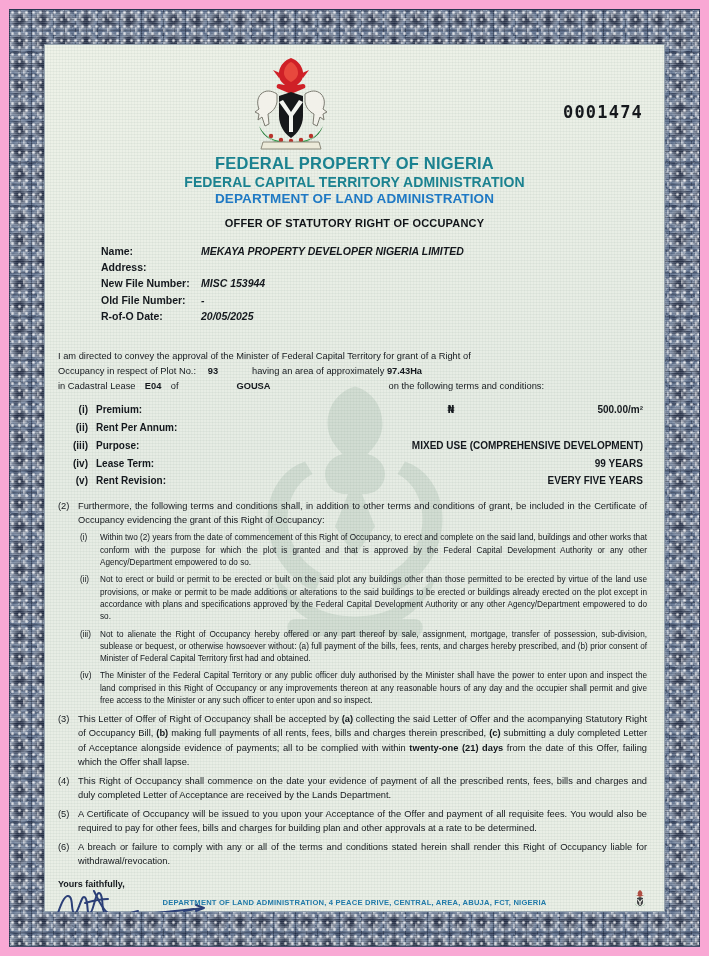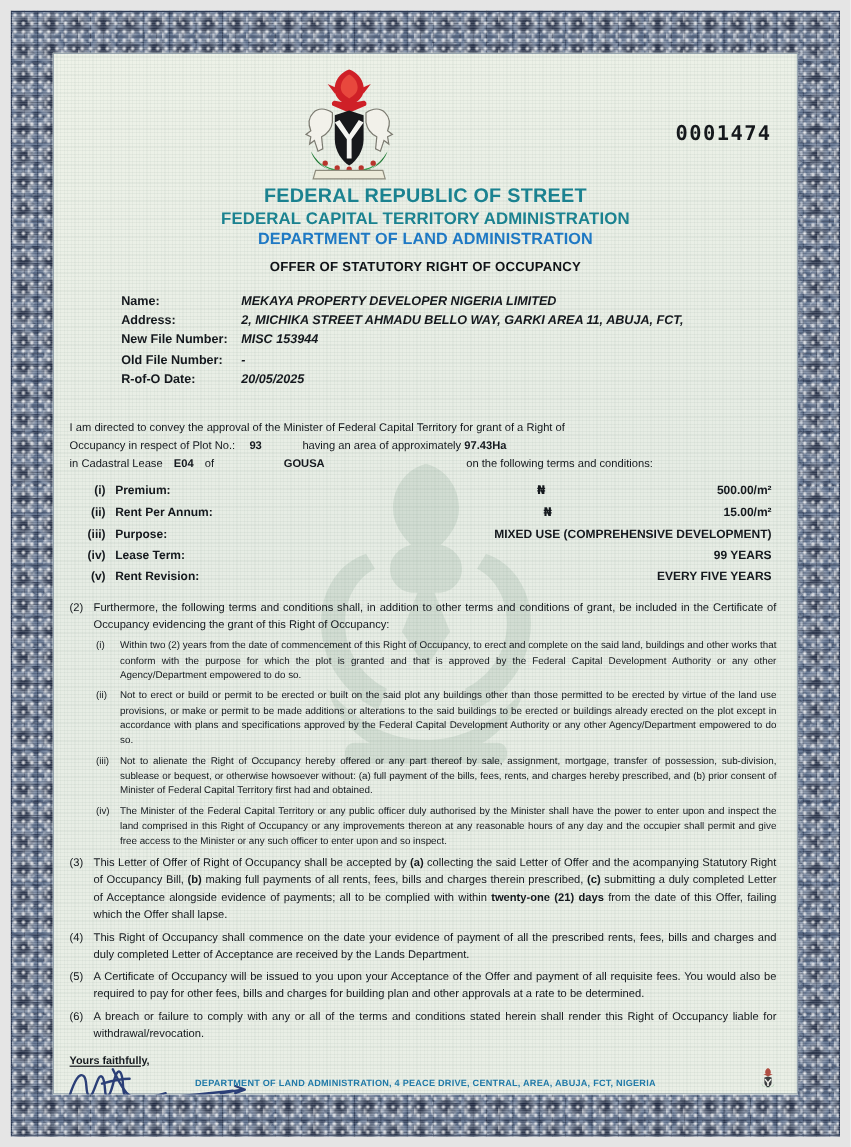--- a/index.html
+++ b/index.html
@@ -10,21 +10,21 @@
   body {
     font-family: "Liberation Sans", sans-serif;
     -webkit-font-smoothing: antialiased;
   }
 
   .page {
     position: relative;
     width: 709px;
     height: 956px;
     overflow: hidden;
-    background: #e5e5e5;
+    background: #f9a8d4;
   }
 
   
   .border-band {
     position: absolute;
     left: 9px;
     top: 9px;
     right: 9px;
     bottom: 9px;
     background-color: #5d6f8c;
@@ -245,21 +245,20 @@
 
   
   .signoff {
     margin: 10px 0 0 14px;
     color: #14181d;
   }
   .yours {
     font-size: 9px;
     font-weight: 700;
     margin-bottom: 0px;
-    text-decoration: underline;
   }
   .sigwrap {
     position: relative;
     width: 300px;
     height: 34px;
   }
   .sigsvg { position: absolute; left: -4px; top: -2px; }
 
   
   .footer {
@@ -333,34 +332,33 @@
             <circle cx="62" cy="82" r="2.2"></circle>
           </g>
 
           <path d="M14 88 L70 88 L72 95 L12 95 Z" fill="#ecead9" stroke="#8d8b7c" stroke-width="1"></path>
         </svg>
 
         <div class="serial">0001474</div>
       </div>
 
       <div class="titles">
-        <div class="t1">FEDERAL REPUBLIC OF STREET</div>
+        <div class="t1">FEDERAL PROPERTY OF NIGERIA</div>
         <div class="t2">FEDERAL CAPITAL TERRITORY ADMINISTRATION</div>
         <div class="t3">DEPARTMENT OF LAND ADMINISTRATION</div>
         <div class="t4">OFFER OF STATUTORY RIGHT OF OCCUPANCY</div>
       </div>
 
       <div class="party">
         <div class="row">
           <span class="lbl">Name:</span>
           <span class="val">MEKAYA PROPERTY DEVELOPER NIGERIA LIMITED</span>
         </div>
         <div class="row">
           <span class="lbl">Address:</span>
-          <span class="val">2, MICHIKA STREET AHMADU BELLO WAY, GARKI AREA 11, ABUJA, FCT,</span>
         </div>
         <div class="row">
           <span class="lbl">New File Number:</span>
           <span class="val">MISC 153944</span>
         </div>
         <div class="row">
           <span class="lbl">Old File Number:</span>
           <span class="val">-</span>
         </div>
         <div class="row">
@@ -391,21 +389,20 @@
 
         <div class="trow">
           <span class="rn">(i)</span>
           <span class="tl">Premium:</span>
           <span class="tv"><span class="naira">₦</span><span>500.00/m²</span></span>
         </div>
 
         <div class="trow">
           <span class="rn">(ii)</span>
           <span class="tl">Rent Per Annum:</span>
-          <span class="tv"><span class="naira">₦</span><span>15.00/m²</span></span>
         </div>
 
         <div class="trow">
           <span class="rn">(iii)</span>
           <span class="tl">Purpose:</span>
           <span class="tv">MIXED USE (COMPREHENSIVE DEVELOPMENT)</span>
         </div>
 
         <div class="trow">
           <span class="rn">(iv)</span>

